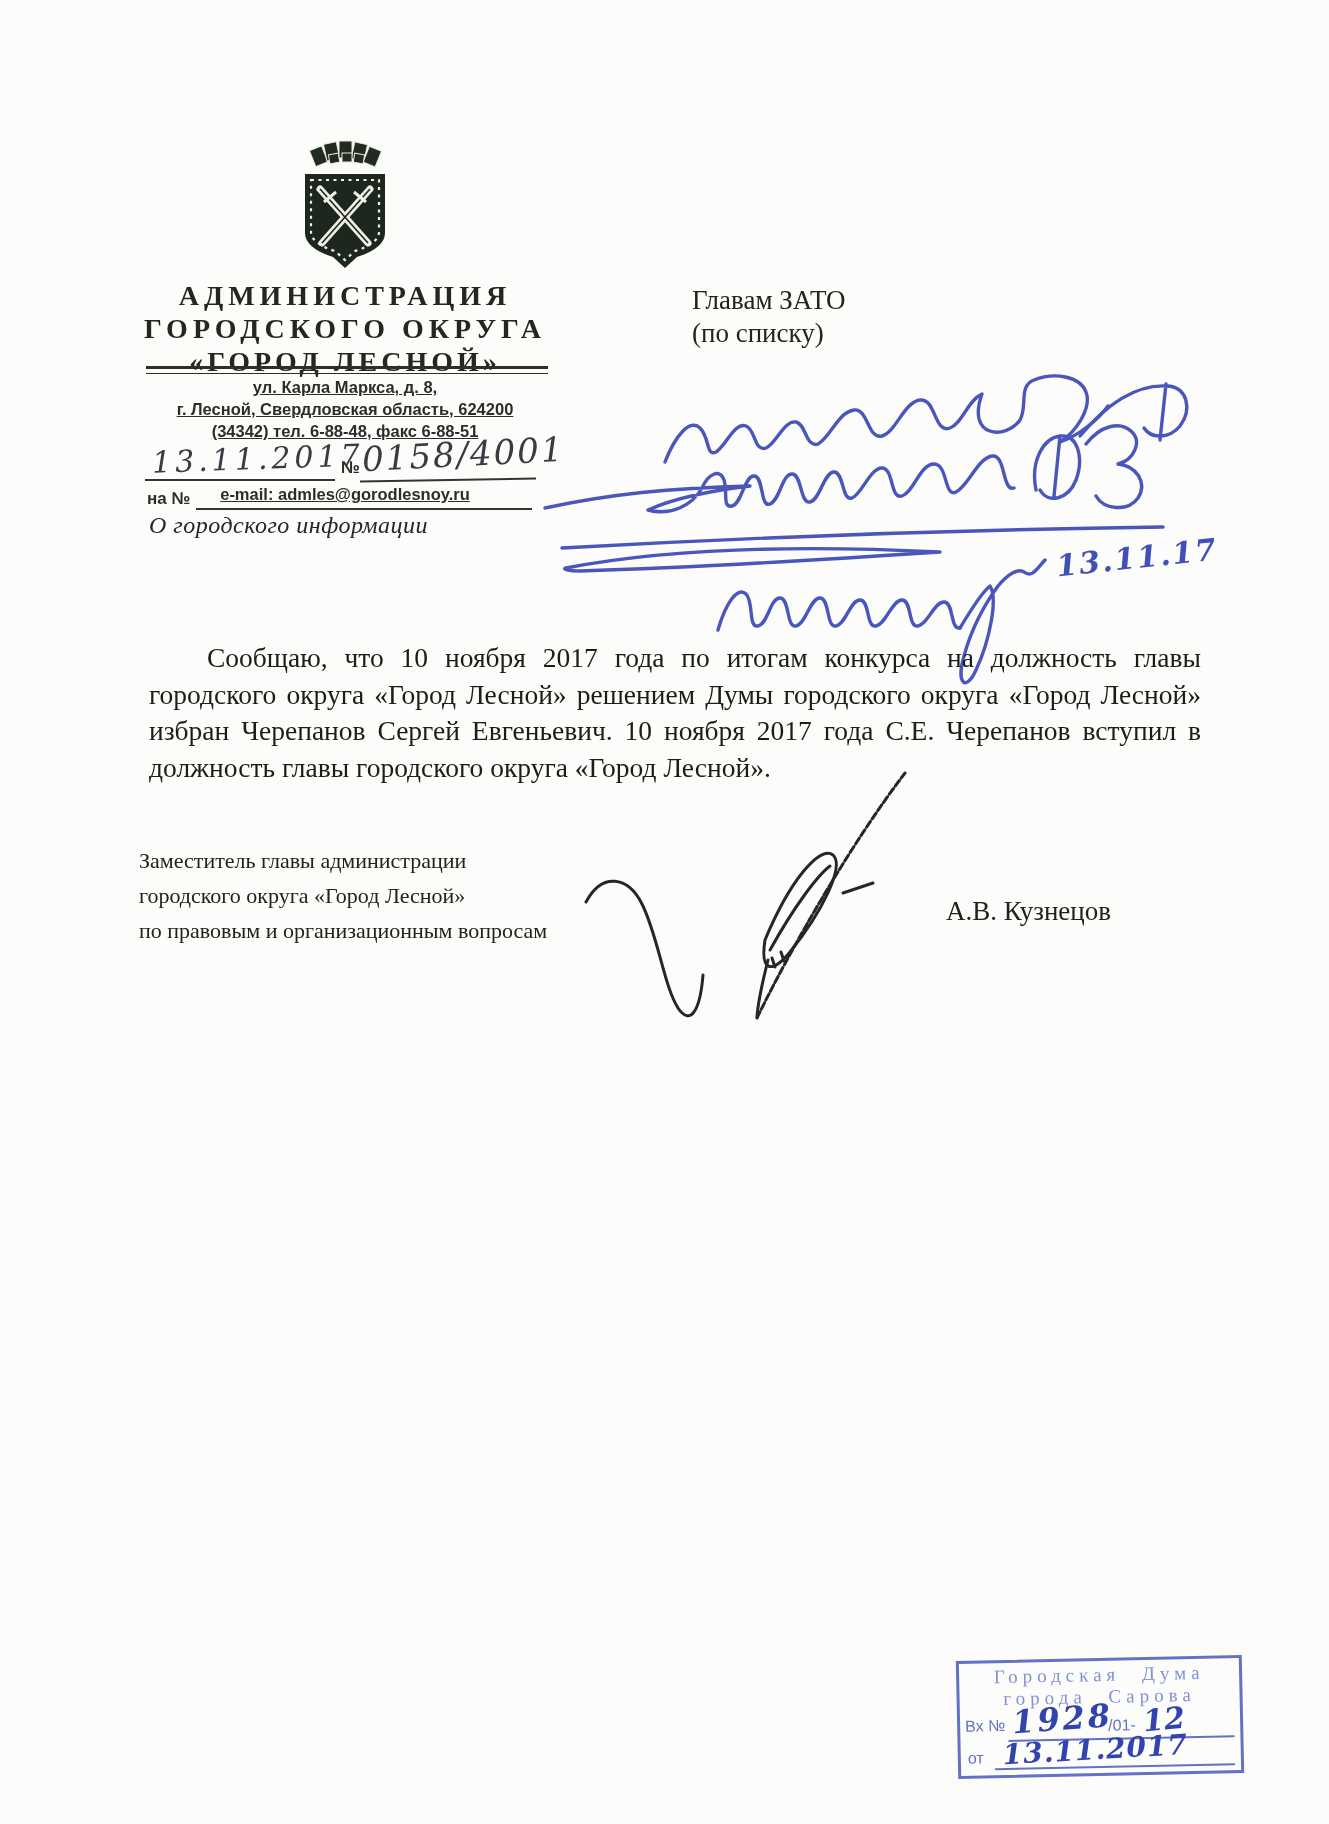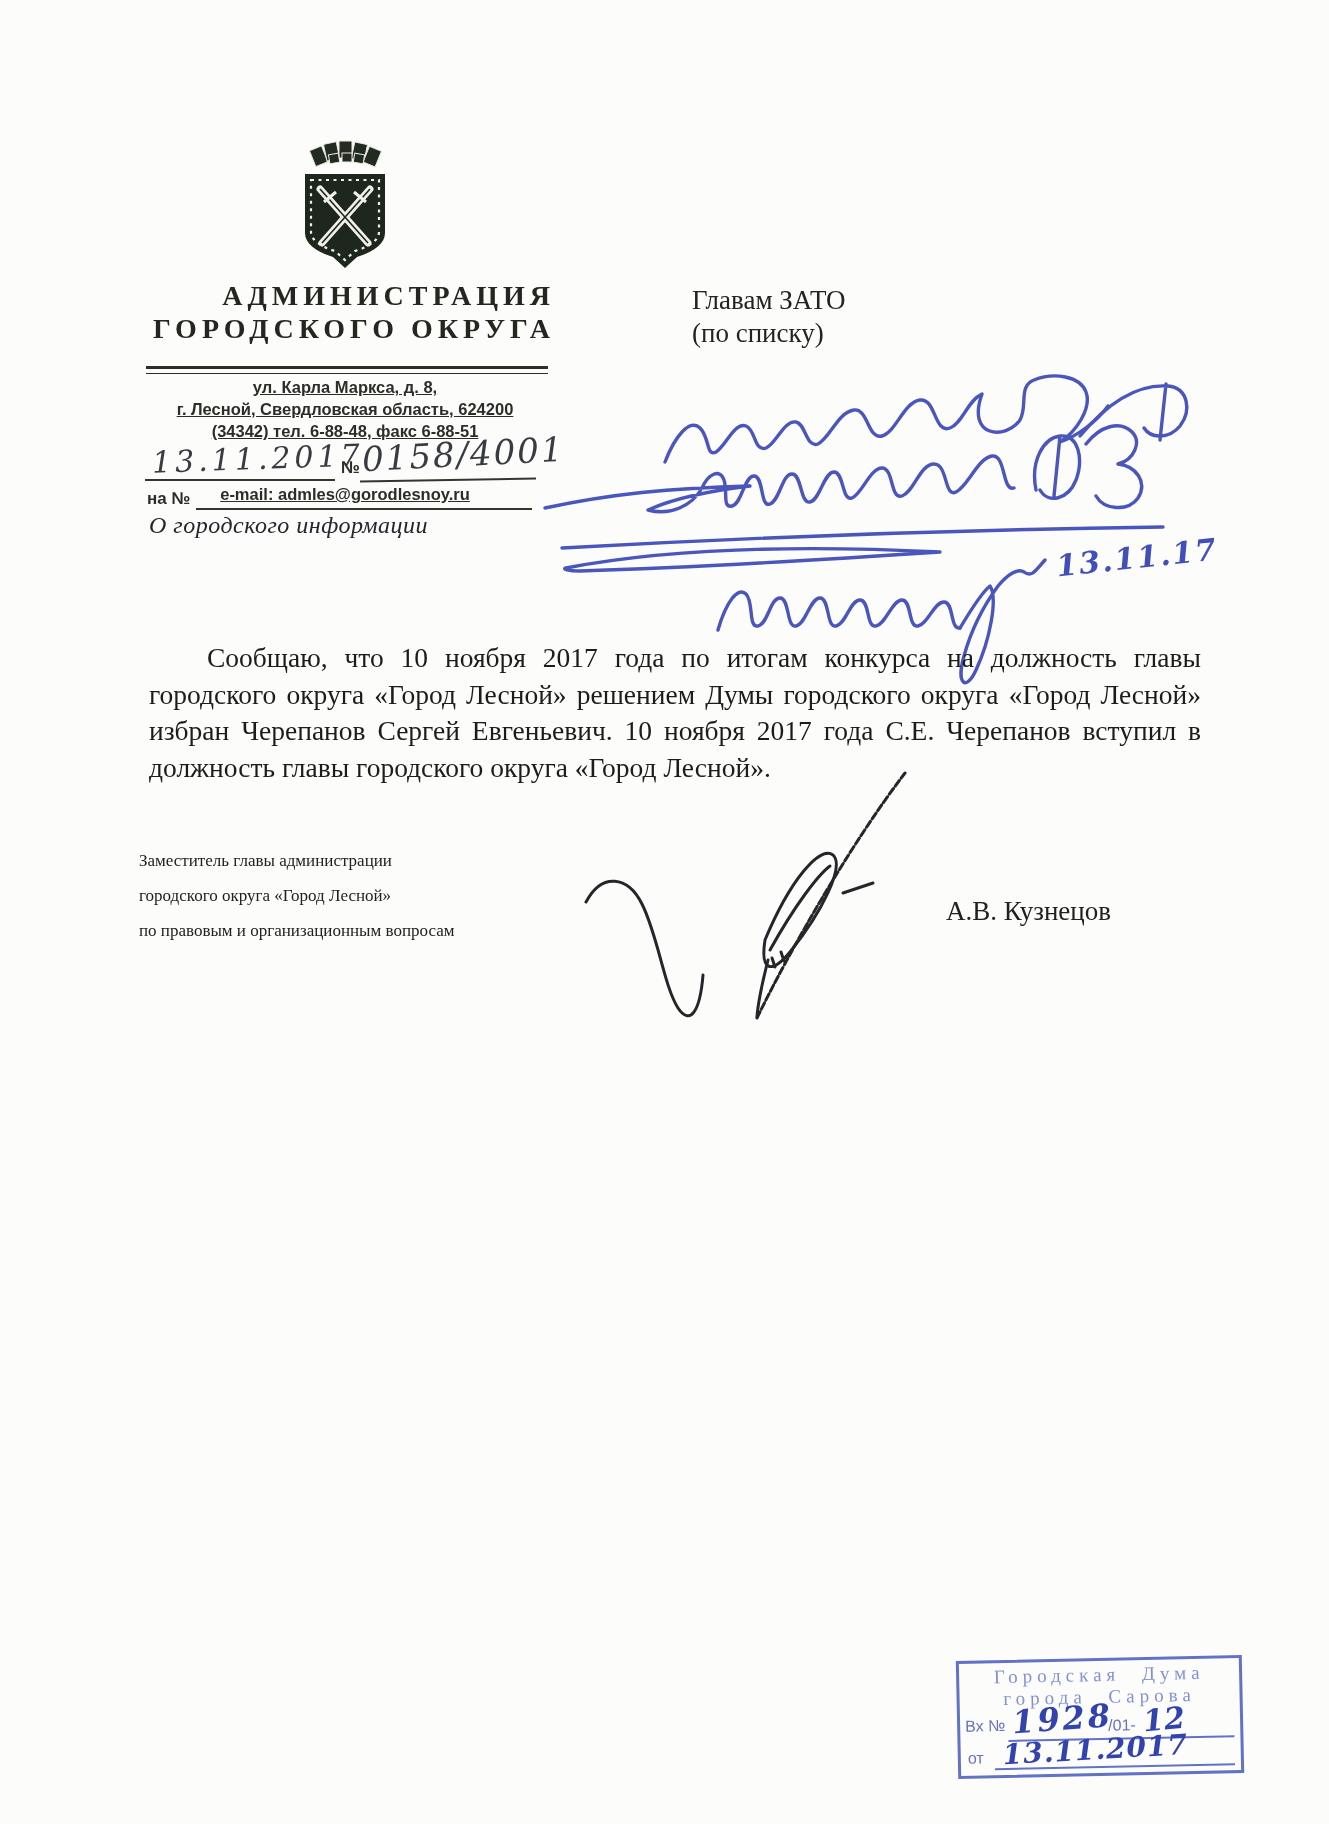--- a/index.html
+++ b/index.html
@@ -4,21 +4,21 @@
 <style>
   html,body{margin:0;padding:0;background:#888;}
   .page{
     position:relative;width:1329px;height:1824px;margin:0 auto;
     background:#fcfcfa;overflow:hidden;
     font-family:"Liberation Serif","DejaVu Serif",serif;color:#1c1e20;
   }
   .abs{position:absolute;}
   
   .org-name{
-    width:420px;left:135px;text-align:right;
+    width:420px;left:135px;text-align:center;
     font-weight:bold;font-size:28px;letter-spacing:5px;color:#242720;
     font-family:"Liberation Serif","DejaVu Serif",serif;
   }
   .rule-double{
     left:146px;top:366px;width:402px;height:4px;
     border-top:3px solid #2c2f27;border-bottom:1px solid #2c2f27;
   }
   .addr{
     width:420px;left:135px;text-align:center;
     font-family:"Liberation Sans","DejaVu Sans",sans-serif;
@@ -36,21 +36,21 @@
   .subject{font-style:italic;font-size:24px;color:#23262a;letter-spacing:0.5px;}
   
   .addressee{font-size:27px;line-height:33px;color:#22251f;}
   
   .body-par{
     left:149px;top:640px;width:1052px;
     font-size:27.5px;line-height:36.5px;text-align:justify;text-indent:58px;
     color:#1b1d18;
   }
   
-  .sig-title{left:139px;top:843px;font-size:17px;line-height:35px;color:#20231d;}
+  .sig-title{left:139px;top:843px;font-size:22px;line-height:35px;color:#20231d;}
   .sig-name{left:946px;top:896px;font-size:27px;color:#20231d;}
   
   .executor{left:139px;top:1543px;font-size:20px;line-height:25px;color:#2e3136;}
   
   .stamp{
     left:957px;top:1658px;width:280px;height:112px;
     border:3px solid #6272c4;transform:rotate(-1.2deg);
     color:#7e8cd0;
   }
   .stamp-org{
@@ -93,20 +93,21 @@
       <path d="M 24 49 L 72 103" stroke="#f0f0e8" stroke-width="7" stroke-linecap="round"></path>
       <path d="M 74 49 L 26 103" stroke="#f0f0e8" stroke-width="7" stroke-linecap="round"></path>
       <path d="M 24 49 L 72 103" stroke="#1e271d" stroke-width="1.6"></path>
       <path d="M 74 49 L 26 103" stroke="#1e271d" stroke-width="1.6"></path>
       <path d="M 28 62 L 40 52 M 70 62 L 58 52" stroke="#f0f0e8" stroke-width="3"></path>
     </g>
   </svg>
 
   <div class="abs org-name" style="top:280px;">АДМИНИСТРАЦИЯ</div>
   <div class="abs org-name" style="top:313px;">ГОРОДСКОГО ОКРУГА</div>
+  <div class="abs org-name" style="top:346px;letter-spacing:4px;">«ГОРОД ЛЕСНОЙ»</div>
   <div class="abs rule-double"></div>
 
   <div class="abs addr" style="top:376px;">ул. Карла Маркса, д. 8,</div>
   <div class="abs addr" style="top:398px;">г. Лесной, Свердловская область, 624200</div>
   <div class="abs addr" style="top:420px;">(34342) тел. 6-88-48, факс 6-88-51</div>
   <div class="abs addr" style="top:442px;margin-top:41px;">e-mail: admles@gorodlesnoy.ru</div>
 
   <div class="abs hand" style="left:152px;top:441px;font-size:30px;letter-spacing:4px;transform:rotate(-2deg);">13.11.2017</div>
   <div class="ref-line" style="left:145px;top:479px;width:190px;"></div>
   <div class="abs num-label" style="left:341px;top:458px;">№</div>

